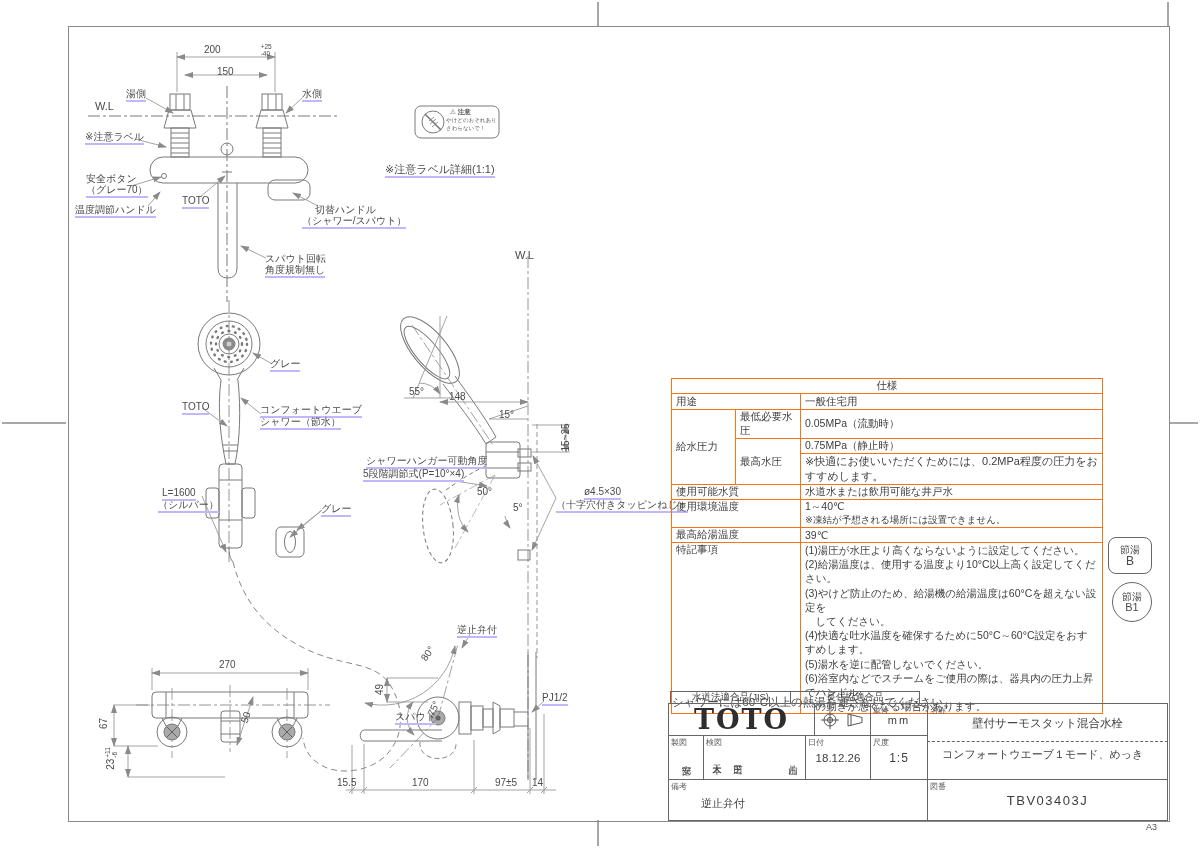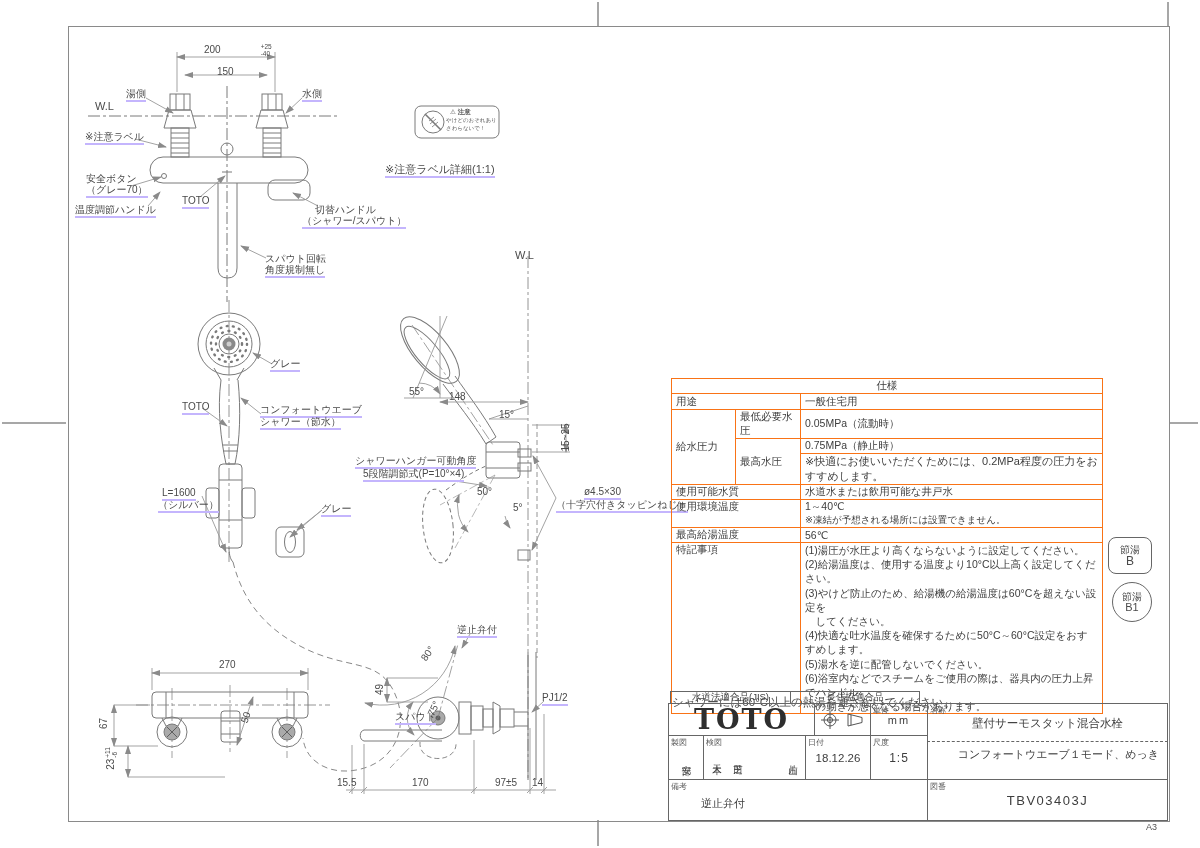--- a/index.html
+++ b/index.html
@@ -250,21 +250,21 @@
   <div class="lbl u" style="left:260px;top:416px;">シャワー（節水）</div>
   <div class="lbl u" style="left:162px;top:487px;">L=1600</div>
   <div class="lbl u" style="left:158px;top:499px;">（シルバー）</div>
   <div class="lbl u" style="left:321px;top:503px;">グレー</div>
 
   <div class="lbl big" style="left:515px;top:250px;">W.L</div>
   <div class="lbl" style="left:409px;top:386px;">55°</div>
   <div class="lbl" style="left:449px;top:391px;">148</div>
   <div class="lbl" style="left:499px;top:409px;">15°</div>
   <div class="lbl rot90" style="left:551px;top:432px;">15~25</div>
-  <div class="lbl u" style="left:355px;top:455px;">シャワーハンガー可動角度</div>
+  <div class="lbl u" style="left:366px;top:455px;">シャワーハンガー可動角度</div>
   <div class="lbl u" style="left:363px;top:468px;">5段階調節式(P=10°×4)</div>
   <div class="lbl" style="left:477px;top:486px;">50°</div>
   <div class="lbl" style="left:513px;top:502px;">5°</div>
   <div class="lbl u" style="left:584px;top:486px;">ø4.5×30</div>
   <div class="lbl u" style="left:556px;top:499px;">（十字穴付きタッピンねじ）</div>
 
   <div class="lbl" style="left:219px;top:659px;">270</div>
   <div class="lbl rot90" style="left:98px;top:718px;">67</div>
   <div class="lbl dim" style="left:100px;top:752px;transform:rotate(-90deg);">
     <span>23</span>
@@ -318,21 +318,21 @@
     </tr>
     <tr style="height:28px">
       <td colspan="2" style="vertical-align:top;">使用環境温度</td>
       <td>
         <div>1～40℃</div>
         <div style="font-size:9.5px;">※凍結が予想される場所には設置できません。</div>
       </td>
     </tr>
     <tr style="height:15px">
       <td colspan="2">最高給湯温度</td>
-      <td>56℃</td>
+      <td>39℃</td>
     </tr>
     <tr>
       <td colspan="2" style="vertical-align:top;">特記事項</td>
       <td class="notes">
         <div>(1)湯圧が水圧より高くならないように設定してください。</div>
         <div>(2)給湯温度は、使用する温度より10°C以上高く設定してください。</div>
         <div>(3)やけど防止のため、給湯機の給湯温度は60°Cを超えない設定を</div>
         <div>　してください。</div>
         <div>(4)快適な吐水温度を確保するために50°C～60°C設定をおすすめします。</div>
         <div>(5)湯水を逆に配管しないでください。</div>
@@ -400,21 +400,21 @@
   </div>
   <div class="tbx" style="left:668px;top:779px;width:260px;height:42px;">
     <span class="tag">備考</span>
     <div style="padding:16px 0 0 32px;font-size:11px;">逆止弁付</div>
   </div>
 
   <div class="tbx" style="left:927px;top:703px;width:241px;height:39px;border-bottom:none;">
     <span class="tag">名称</span>
     <div class="tb-center" style="height:100%;font-size:11.5px;">壁付サーモスタット混合水栓</div>
   </div>
-  <div class="tbx" style="left:927px;top:741px;width:241px;height:39px;border-top:1px dashed #666;border-bottom:none;text-align:right;">
+  <div class="tbx" style="left:927px;top:741px;width:241px;height:39px;border-top:1px dashed #666;border-bottom:none;">
     <div style="padding:5px 8px 0 14px;font-size:11px;line-height:14px;white-space:normal;">コンフォートウエーブ１モード、めっき</div>
   </div>
   <div class="tbx" style="left:927px;top:779px;width:241px;height:42px;">
     <span class="tag">図番</span>
     <div class="tb-center" style="height:100%;font-size:13px;letter-spacing:1.5px;">TBV03403J</div>
   </div>
 
   <div class="a3">A3</div>
 </div>
 

